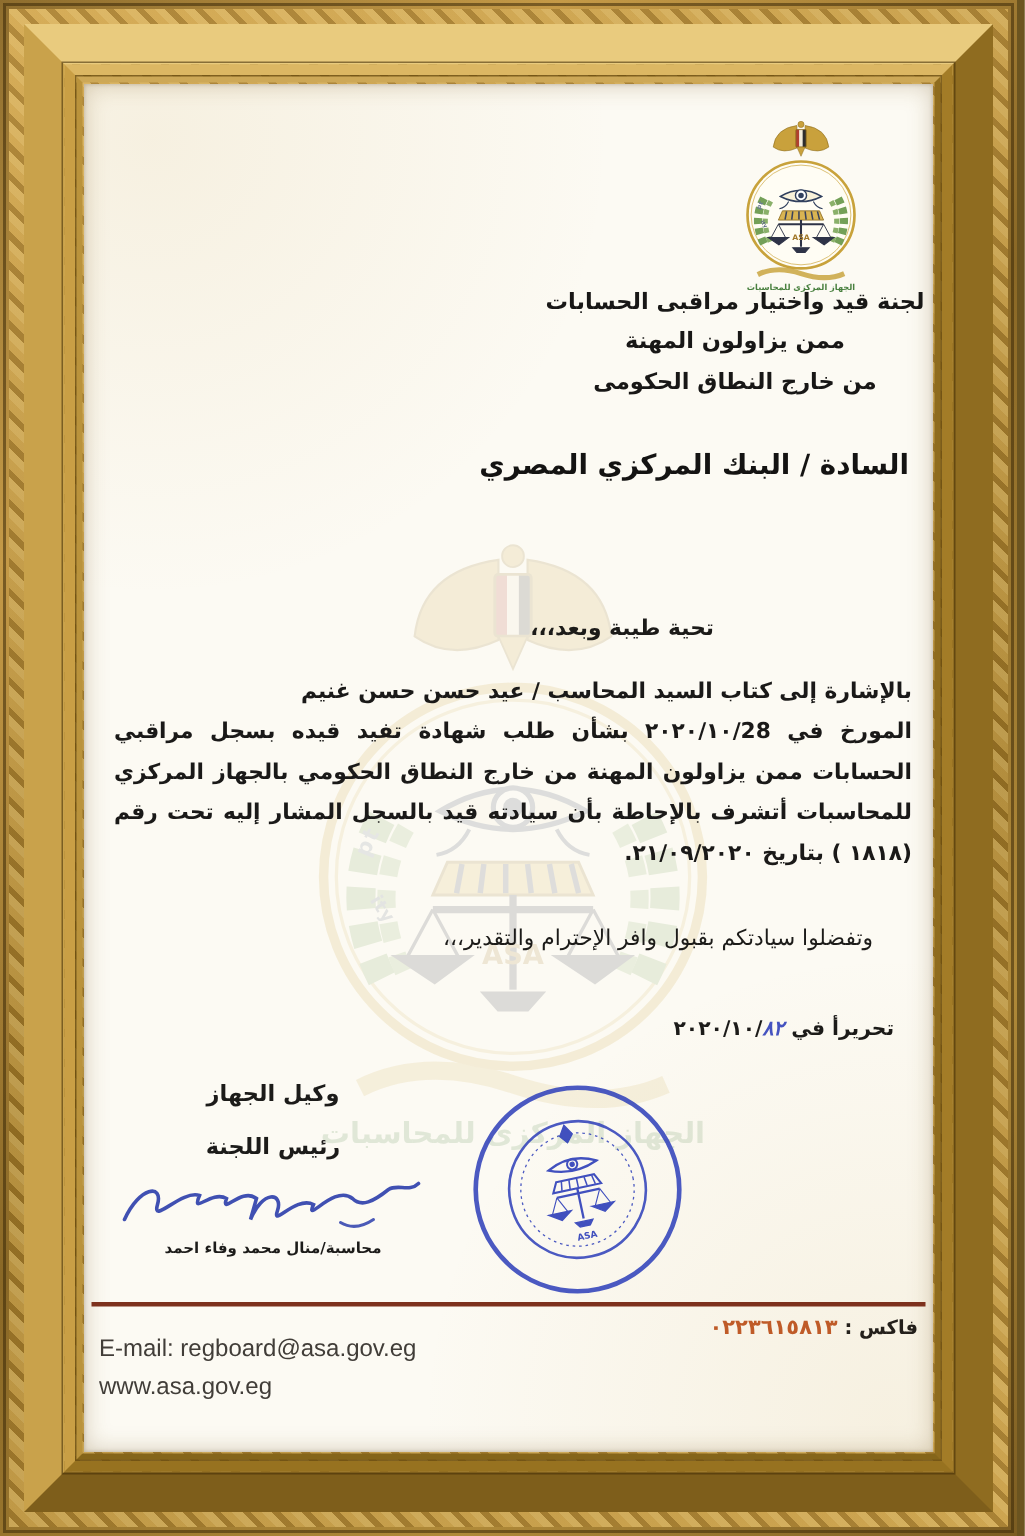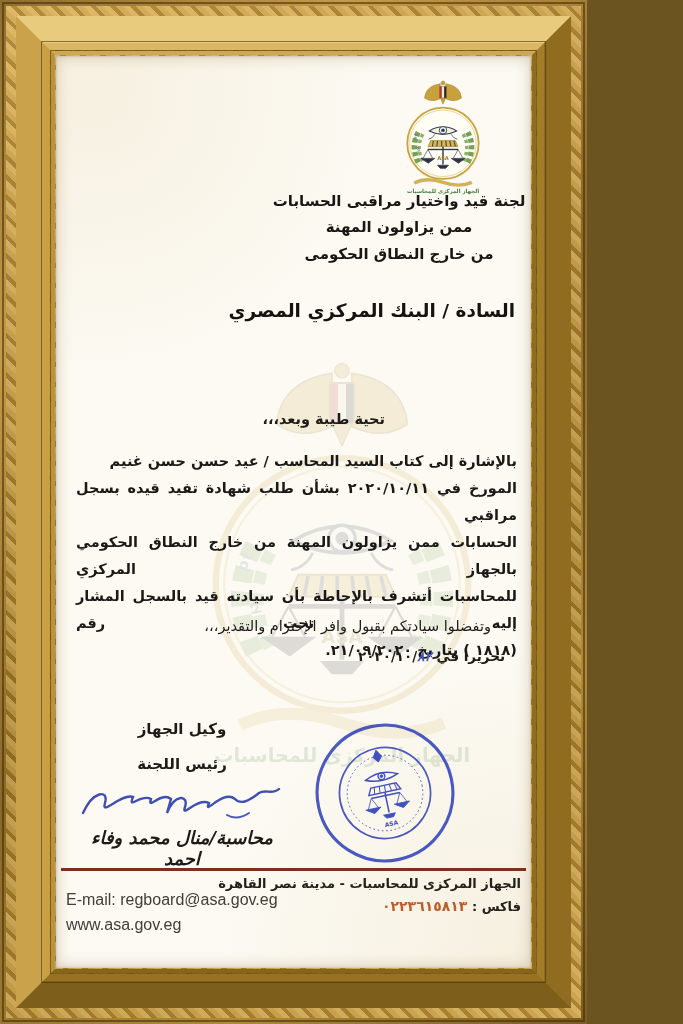--- a/index.html
+++ b/index.html
@@ -1,16 +1,16 @@
 <!DOCTYPE html>
 <html lang="ar"><head>
 <meta charset="utf-8">
 <style>
   html,body{margin:0;padding:0;background:#6b5420;}
-  .stage{position:relative;width:587px;height:1024px;overflow:hidden;
+  .stage{position:relative;width:678px;height:1024px;overflow:hidden;
          font-family:"DejaVu Sans",sans-serif;}
   
   .f-outer{position:absolute;inset:0;
     background:linear-gradient(135deg,#8f6e2e 0%,#c59a47 22%,#8a6826 50%,#b08a39 78%,#7c5d22 100%);}
   .f-edge{position:absolute;inset:2px;border:2px solid rgba(58,40,8,.55);}
   .f-carve{position:absolute;inset:6px;
     background:
       repeating-linear-gradient(45deg,rgba(255,230,160,.30) 0 5px,rgba(90,60,10,.25) 5px 9px,rgba(235,200,120,.25) 9px 14px),
       linear-gradient(160deg,#cfa44e,#a07a2a 60%,#c49a44);}
   .f-bevel{position:absolute;inset:16px;border:27px solid;
@@ -33,29 +33,29 @@
   
   .committee{top:132px;right:4px;width:256px;text-align:center;
     font-size:15px;line-height:1.75;font-weight:700;color:#181716;}
   .addressee{top:244px;right:16px;font-size:18.5px;font-weight:700;color:#141312;}
   .greeting{top:330px;right:146px;font-size:14.5px;font-weight:700;margin-top:25px;}
   
   .body-block{top:392px;right:14px;left:20px;font-size:14.5px;line-height:27px;font-weight:700;color:#1a1918;}
   .jline{text-align:justify;text-align-last:justify;}
   .lline{direction:ltr;text-align:right;unicode-bidi:plaintext;}
   .closing{top:562px;right:40px;font-size:14.5px;font-weight:400;}
-  .issue{top:592px;right:26px;font-size:13.5px;font-weight:700;}
+  .issue{top:622px;right:26px;font-size:13.5px;font-weight:700;}
   .issue .num{direction:ltr;unicode-bidi:isolate;display:inline-block;}
   .hand-day{color:#4553c0;font-family:"DejaVu Sans",sans-serif;font-style:italic;letter-spacing:1px;}
   
   .sig-block{top:664px;left:16px;width:220px;text-align:center;}
   .sig-title1{font-size:15px;font-weight:700;}
   .sig-title2{font-size:15px;font-weight:700;margin-top:17px;}
   .sig-scribble{margin-top:2px;height:54px;}
-  .sig-name{font-size:18px;font-weight:700;margin-top:-6px;font-style:italic;}
+  .sig-name{font-size:10px;font-weight:700;margin-top:-6px;}
   
   .stamp{top:664px;left:256px;width:146px;height:146px;transform:rotate(-12deg);opacity:.93;}
   
   .watermark{top:304px;left:116px;width:340px;height:415px;opacity:.15;pointer-events:none;}
   
   .logo{top:24px;right:40px;width:96px;height:117px;}
   
   .f-rule{top:812px;left:5px;right:5px;height:3px;background:#7d311d;}
   .foot-ar{top:818px;right:10px;text-align:right;font-size:13px;font-weight:700;color:#24201b;line-height:1.6;}
   .fax-num{color:#bf5b28;font-size:14px;letter-spacing:.5px;}
@@ -148,21 +148,21 @@
       <div>ممن يزاولون المهنة</div>
       <div>من خارج النطاق الحكومى</div>
     </div>
 
     <div class="abs addressee ar">السادة / البنك المركزي المصري</div>
 
     <div class="abs greeting ar">تحية طيبة وبعد،،،</div>
 
     <div class="abs body-block ar">
       <div>بالإشارة إلى كتاب السيد المحاسب / عيد حسن حسن غنيم</div>
-      <div class="jline">المورخ في ٢٠٢٠/١٠/١١ بشأن طلب شهادة تفيد قيده بسجل مراقبي</div>
+      <div class="jline">المورخ في ٢٠٢٠/١٠/28 بشأن طلب شهادة تفيد قيده بسجل مراقبي</div>
       <div class="jline">الحسابات ممن يزاولون المهنة من خارج النطاق الحكومي بالجهاز المركزي</div>
       <div class="jline">للمحاسبات أتشرف بالإحاطة بأن سيادته قيد بالسجل المشار إليه تحت رقم</div>
       <div class="lline">(١٨١٨ ) بتاريخ ٢١/٠٩/٢٠٢٠.</div>
     </div>
 
     <div class="abs closing ar">وتفضلوا سيادتكم بقبول وافر الإحترام والتقدير،،،</div>
 
     <div class="abs issue ar">
       <span>تحريرأ في</span>
       <span class="num"><span>٢٠٢٠/١٠/</span><span class="hand-day">٨٢</span></span>
@@ -200,21 +200,20 @@
         <path d="M68,88 L62,100 M68,88 L74,100 M102,88 L96,100 M102,88 L108,100" stroke-width="0.9"></path>
         <path d="M59,100 L77,100 L68.5,106 Z"></path>
         <path d="M93,100 L111,100 L102.5,106 Z"></path>
         <path d="M78,110 L92,110 L89,114 L81,114 Z"></path>
       </g>
       <text x="85" y="124" text-anchor="middle" font-size="7" font-weight="bold" fill="#3344bb">ASA</text>
     </svg>
 
     <div class="abs f-rule"></div>
     <div class="abs foot-ar ar">
-      <div>الجهاز المركزى للمحاسبات - مدينة نصر القاهرة</div>
       <div>
         <span>فاكس :</span>
         <span class="fax-num">٠٢٢٣٦١٥٨١٣</span>
       </div>
     </div>
     <div class="abs foot-en">
       <div>E-mail: regboard@asa.gov.eg</div>
       <div>www.asa.gov.eg</div>
     </div>
 

